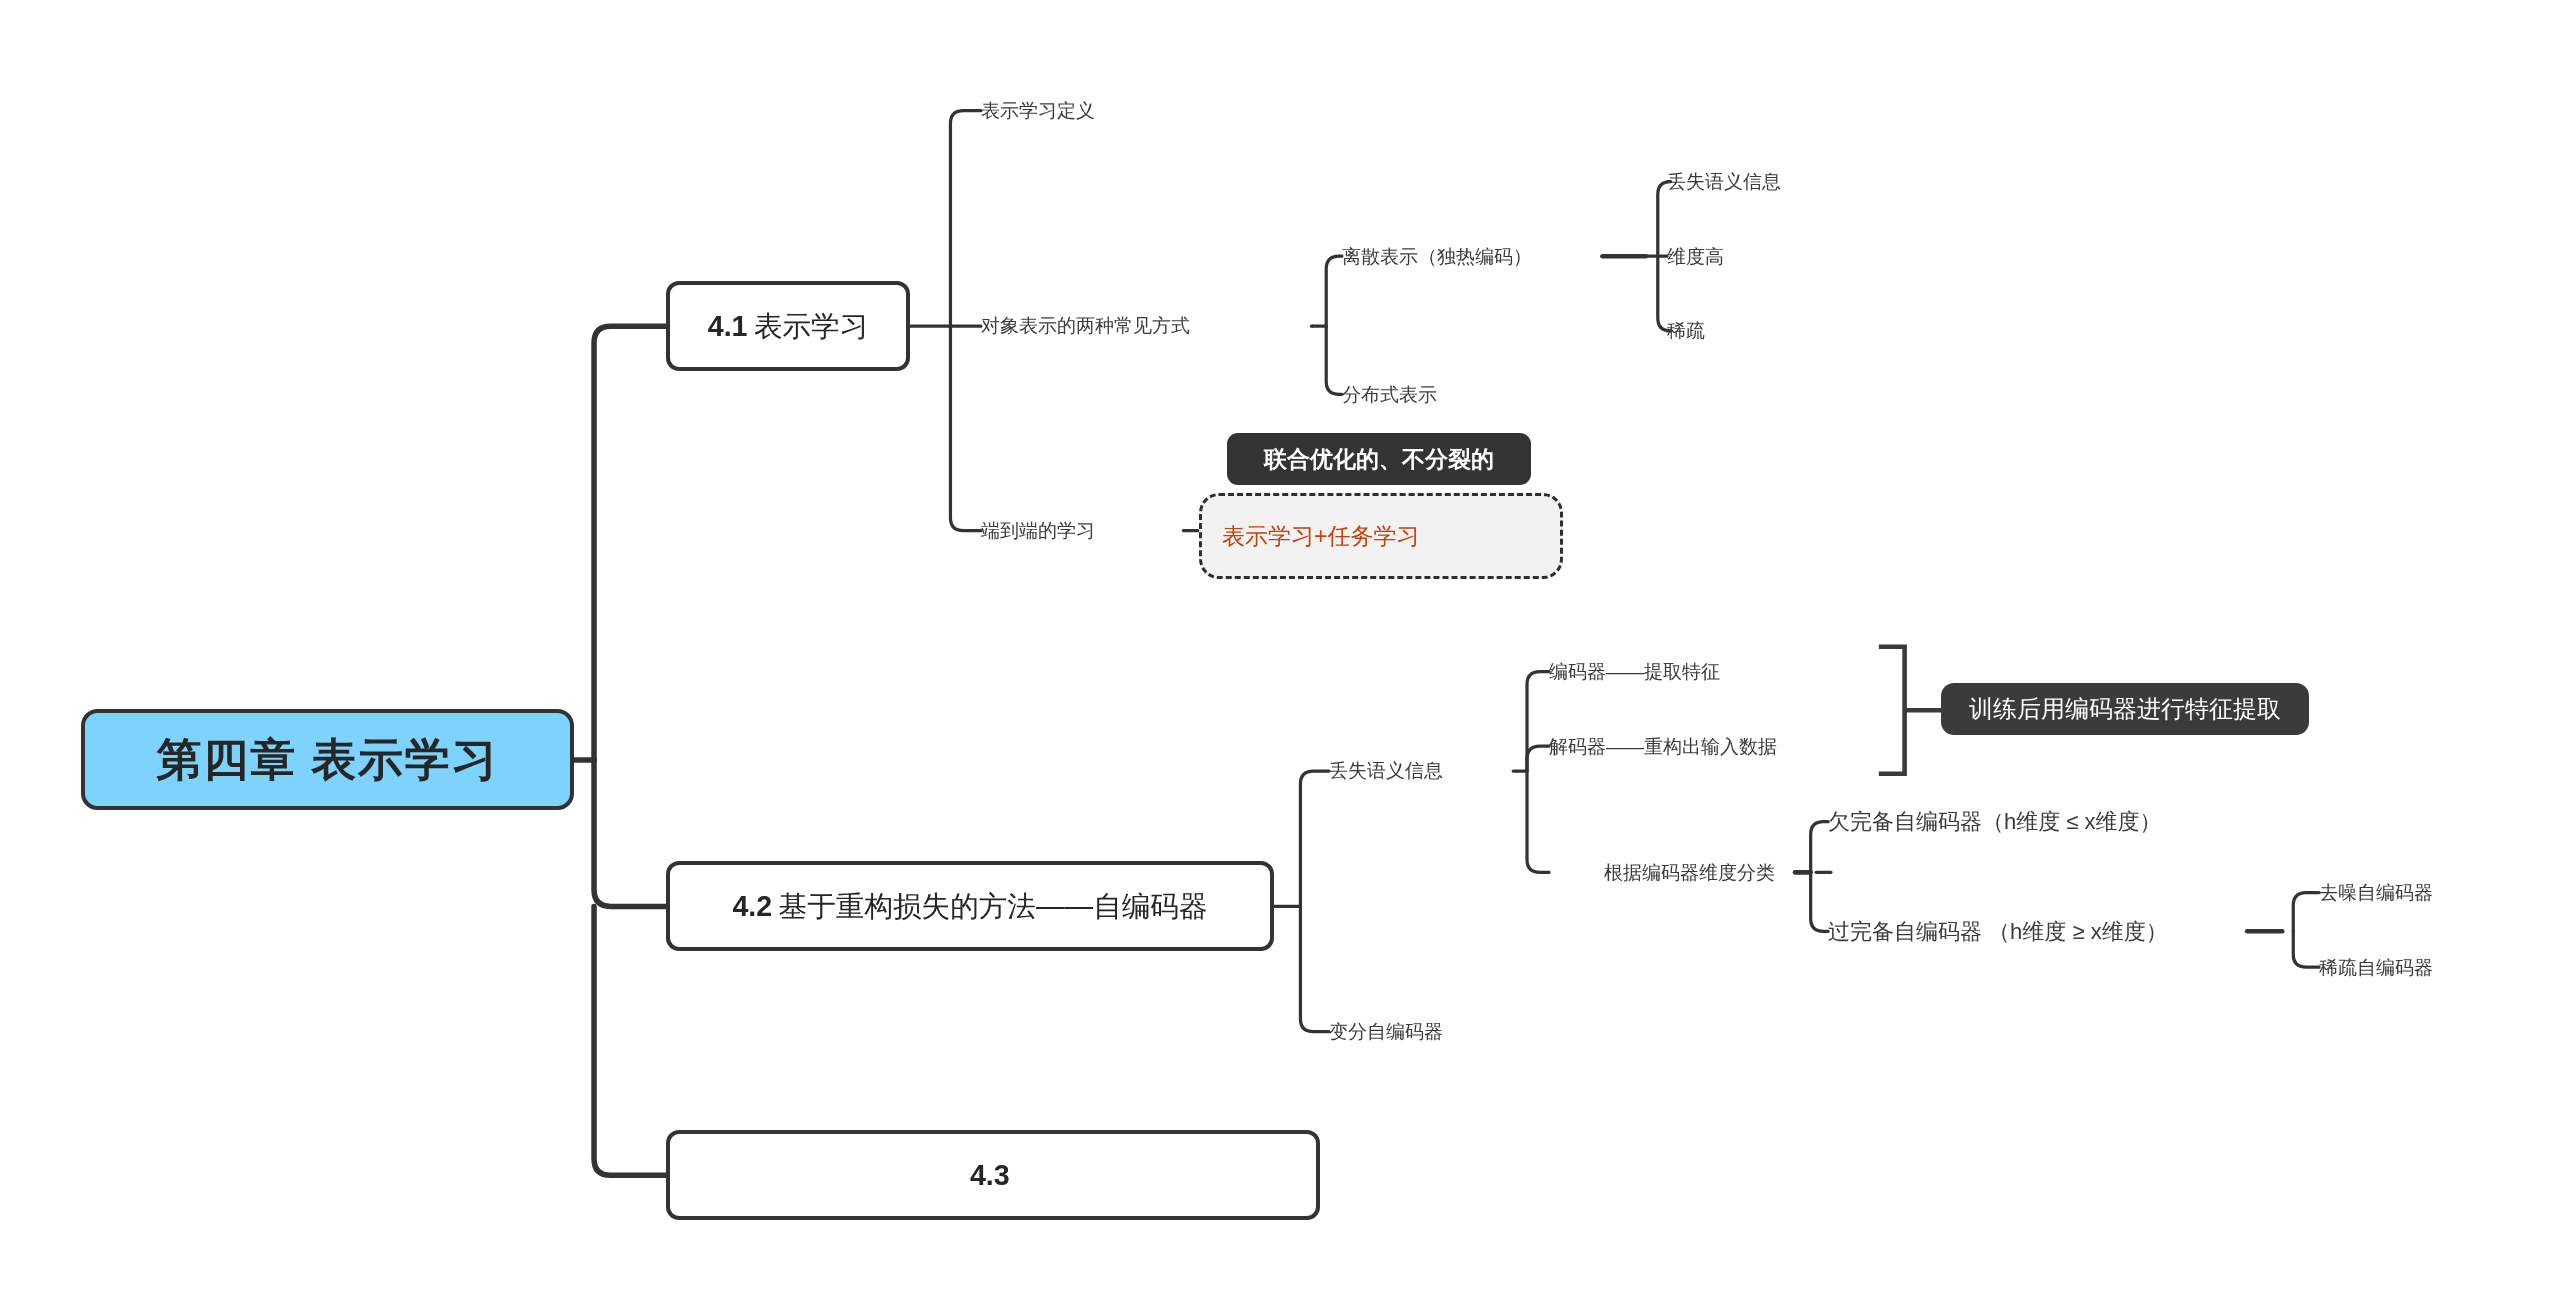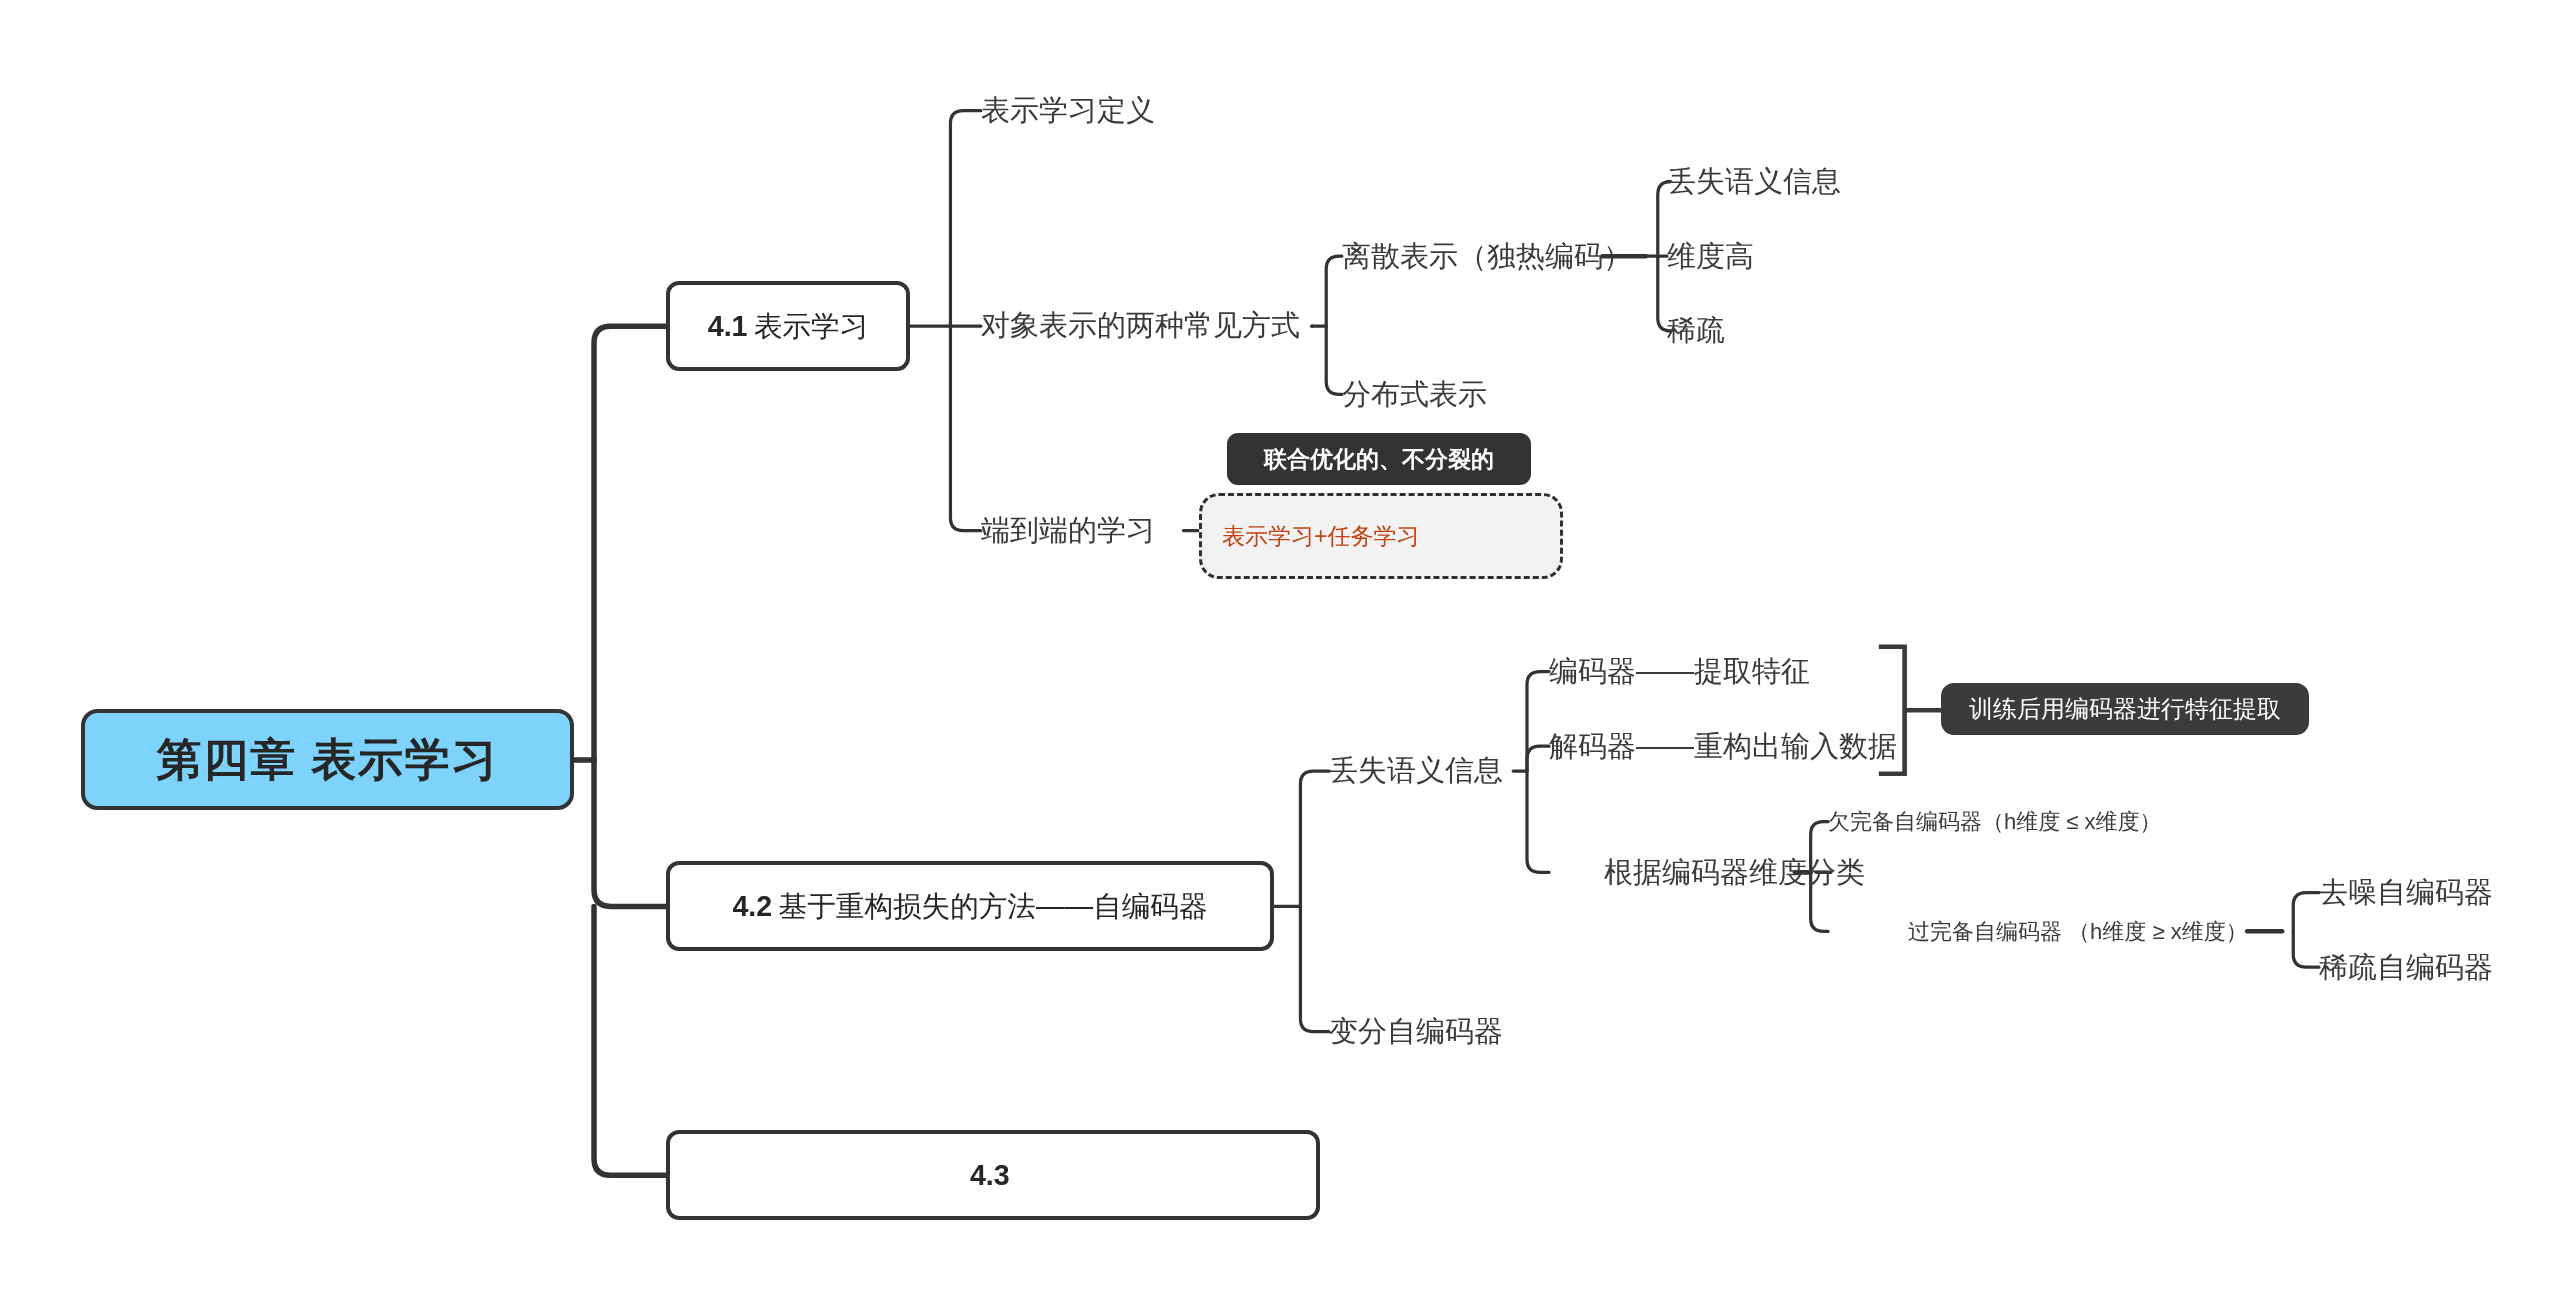--- a/index.html
+++ b/index.html
@@ -58,21 +58,21 @@
     justify-content: center;
   }
   .n-chapter .num {
     font-weight: bold;
     margin-right: 6.4px;
   }
 
   
   .n-text {
     color: #3a3a3a;
-    font-size: 29px;
+    font-size: 19px;
     background: transparent;
   }
   .n-text.small {
     font-size: 22px;
   }
 
   
   .n-dashed {
     border: 3.7px dashed #2f2f2f;
     border-radius: 20px;
@@ -259,21 +259,21 @@
   </div>
 
   <div class="node n-text" id="box-by_dim" style="left: 1604px; top: 854px; width: 267px; height: 37px; font-family: Liberation Serif, serif;">
     <span>根据编码器维度分类</span>
   </div>
 
   <div class="node n-text small" id="box-under_ae" style="left: 1828px; top: 803px; width: 405px; height: 37px;">
     <span>欠完备自编码器（h维度 ≤ x维度）</span>
   </div>
 
-  <div class="node n-text small" id="box-over_ae" style="left: 1908px; top: 913px; width: 419px; height: 37px;">
+  <div class="node n-text small" id="box-over_ae" style="left: 1828px; top: 913px; width: 419px; height: 37px;">
     <span>过完备自编码器 （h维度 ≥ x维度）</span>
   </div>
 
   <div class="node n-text" id="box-denoise_ae" style="left: 2319px; top: 874px; width: 212px; height: 37px;">
     <span>去噪自编码器</span>
   </div>
 
   <div class="node n-text" id="box-sparse_ae" style="left: 2319px; top: 949px; width: 212px; height: 37px;">
     <span>稀疏自编码器</span>
   </div>

